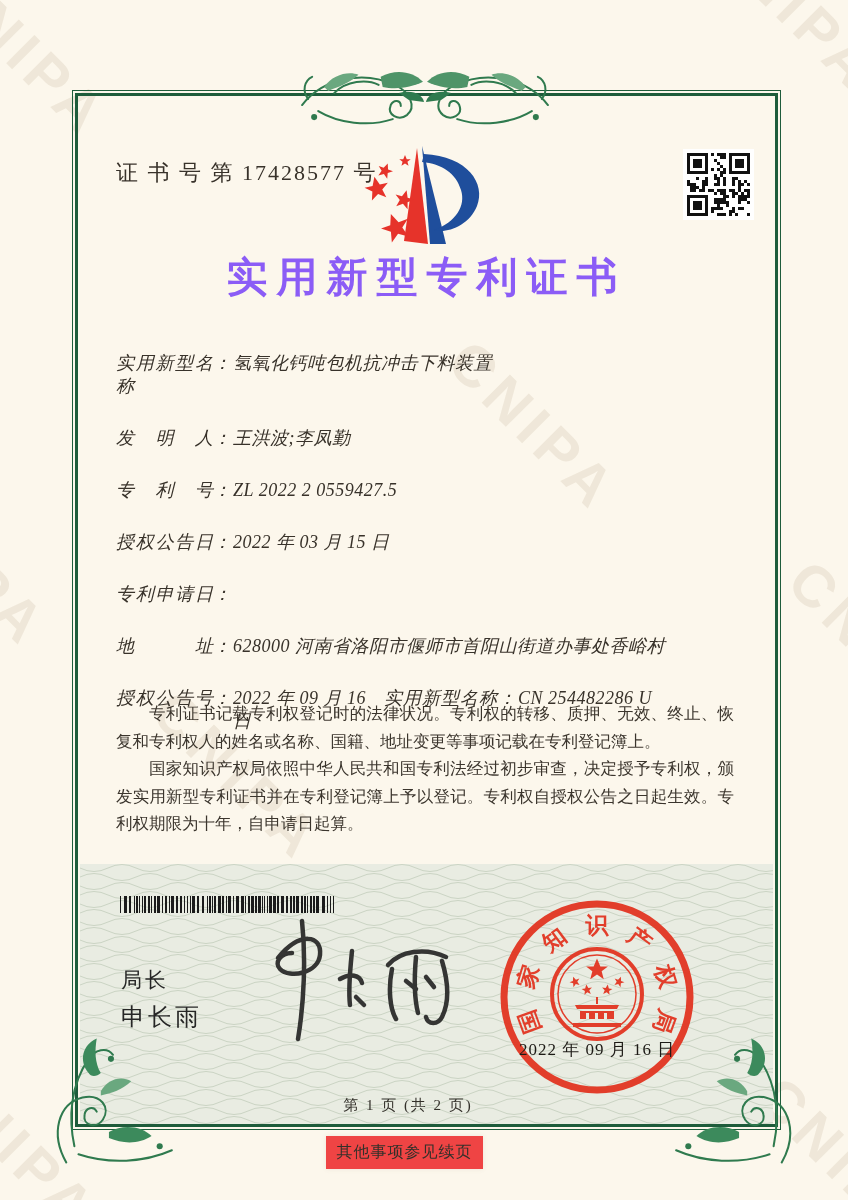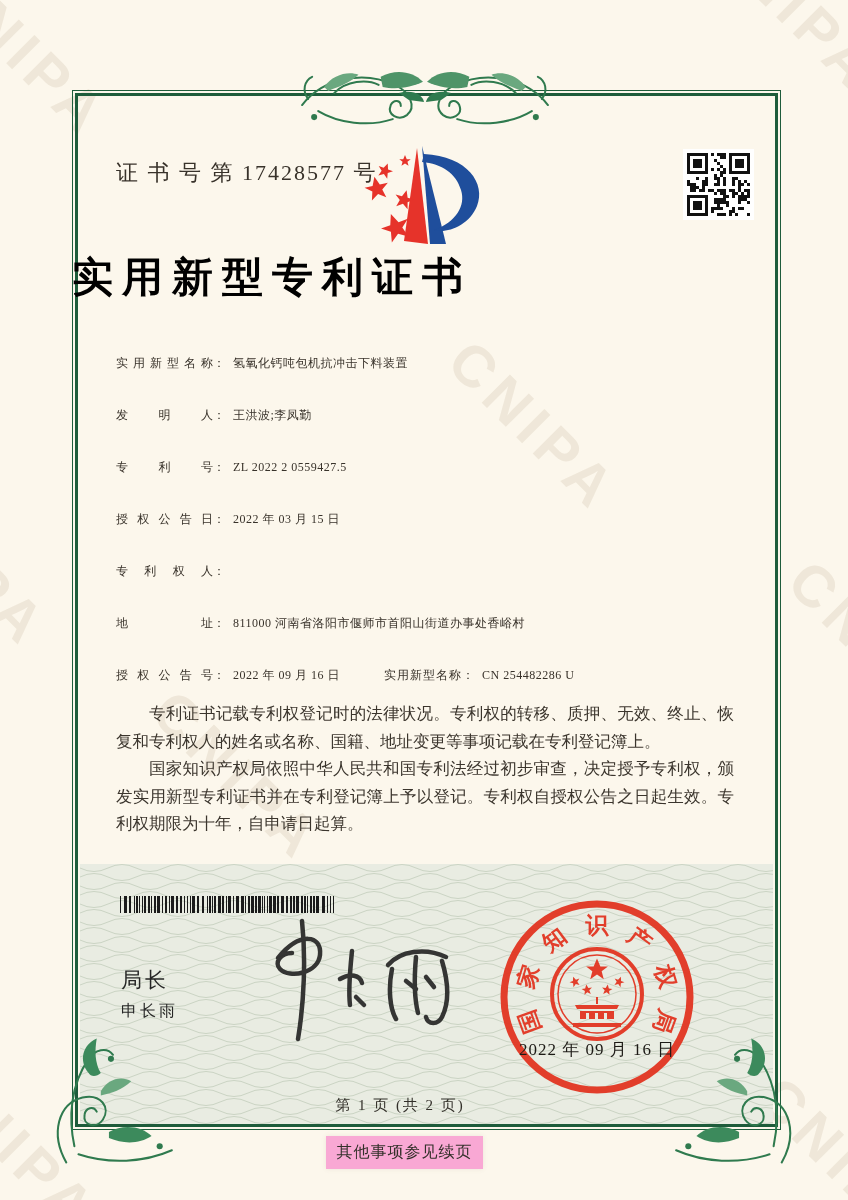--- a/index.html
+++ b/index.html
@@ -52,60 +52,60 @@
   .certno {
     position:absolute; left:116px; top:158px; font-size:22px;
     letter-spacing:2px; color:#38322a; z-index:4;
   }
   .qr {
     position:absolute; left:683px; top:149px; width:71px; height:71px;
     background:#fff; padding:4px; z-index:4;
   }
   .logo { position:absolute; left:360px; top:140px; width:150px; height:120px; z-index:4; }
   .title {
-    position:absolute; left:72px; top:250px; width:709px; 
-    font-size:41px; font-weight:bold; letter-spacing:9px; color:#000000; z-index:4;
-  }
-  
-  .fields { position:absolute; left:116px; top:352px; width:630px; font-size:12px; z-index:4; }
+    position:absolute; left:72px; top:250px; width:709px; text-align:center;
+    font-size:41px; font-weight:bold; letter-spacing:9px; color:#8b5cf6; z-index:4;
+  }
+  
+  .fields { position:absolute; left:116px; top:352px; width:630px; font-size:18px; z-index:4;font-style:italic; }
   .frow { display:flex; line-height:23px; margin-bottom:29px; }
   .flabel { display:inline-block; width:97px; text-align:justify; text-align-last:justify; }
   .fcolon { width:20px; }
   .fvalue { letter-spacing:0.5px; }
   .fvalue-fixed { width:151px; letter-spacing:0.5px; }
   .flabel2 { letter-spacing:1px; }
   
   .bodytext {
     position:absolute; left:116px; top:700px; width:618px;
     font-size:16.5px; line-height:27.5px; text-align:justify; color:#3b352d; z-index:4;
   }
   .bodytext p { text-indent:2em; }
   
   .barcode { position:absolute; left:120px; top:896px; width:218px; height:17px; z-index:4; }
   .officer-title { position:absolute; left:121px; top:966px;  font-size:21px; color:#262626; letter-spacing:3px; z-index:4; }
-  .officer-name  { position:absolute; left:121px; top:1001px; font-size:16px; color:#262626; letter-spacing:3px; z-index:4; }
+  .officer-name  { position:absolute; left:121px; top:1001px; font-size:24px; color:#262626; letter-spacing:3px; z-index:4; }
   .signature { position:absolute; left:250px; top:913px; width:210px; height:130px; z-index:4; }
   .seal { position:absolute; left:497px; top:897px; width:200px; height:200px; z-index:4; }
   .seal svg, .seal-ring-text { position:absolute; left:0; top:0; width:200px; height:200px; mix-blend-mode:multiply; opacity:0.95; }
   .seal-ring-text span {
     position:absolute; left:50%; top:50%; width:30px; height:30px; margin:-15px 0 0 -15px;
     display:flex; align-items:center; justify-content:center;
     font-size:23px; font-weight:bold; color:#e23420; transform-origin:center;
   }
   .seal-date {
     position:absolute; left:497px; top:1038px; width:200px; text-align:center;
     font-size:17px; letter-spacing:1px; color:#1d1a16; z-index:5;
   }
   .page-info {
-    position:absolute; left:64px; top:1096px; width:672px; text-align:center;
+    position:absolute; left:72px; top:1096px; width:672px; text-align:center;
     font-size:15px; letter-spacing:2px; color:#33302a; z-index:4;
   }
   .continuation {
     position:absolute; left:326px; top:1136px; width:157px; height:33px;
-    background:#f9a8d4; display:flex; align-items:center; justify-content:center;
+    background:#ef4444; display:flex; align-items:center; justify-content:center;
     font-size:16px; letter-spacing:1px; color:#33302a; z-index:4;
     box-shadow:0 0 5px rgba(120,110,90,0.12);
   }
 </style>
 </head>
 <body>
 
 <svg width="0" height="0" style="position:absolute">
   <defs>
     <path id="star5" d="M0,-10 L2.94,-3.09 L9.51,-3.09 L4.05,1.18 L5.88,8.09 L0,4 L-5.88,8.09 L-4.05,1.18 L-9.51,-3.09 L-2.94,-3.09 Z"></path>
@@ -356,27 +356,27 @@
     <span class="flabel">专利号</span>
       <span class="fcolon">：</span>
       <span class="fvalue">ZL 2022 2 0559427.5</span>
   </div>
   <div class="frow">
     <span class="flabel">授权公告日</span>
       <span class="fcolon">：</span>
       <span class="fvalue">2022 年 03 月 15 日</span>
   </div>
   <div class="frow">
-    <span class="flabel">专利权人</span>
+    <span class="flabel">专利申请日</span>
       <span class="fcolon">：</span>
   </div>
   <div class="frow">
     <span class="flabel">地址</span>
       <span class="fcolon">：</span>
-      <span class="fvalue">811000 河南省洛阳市偃师市首阳山街道办事处香峪村</span>
+      <span class="fvalue">628000 河南省洛阳市偃师市首阳山街道办事处香峪村</span>
   </div>
   <div class="frow">
     <span class="flabel">授权公告号</span>
       <span class="fcolon">：</span>
       <span class="fvalue-fixed">2022 年 09 月 16 日</span>
     <span class="flabel2">实用新型名称</span>
       <span class="fcolon">：</span>
       <span class="fvalue">CN 254482286 U</span>
   </div>
 </div>

